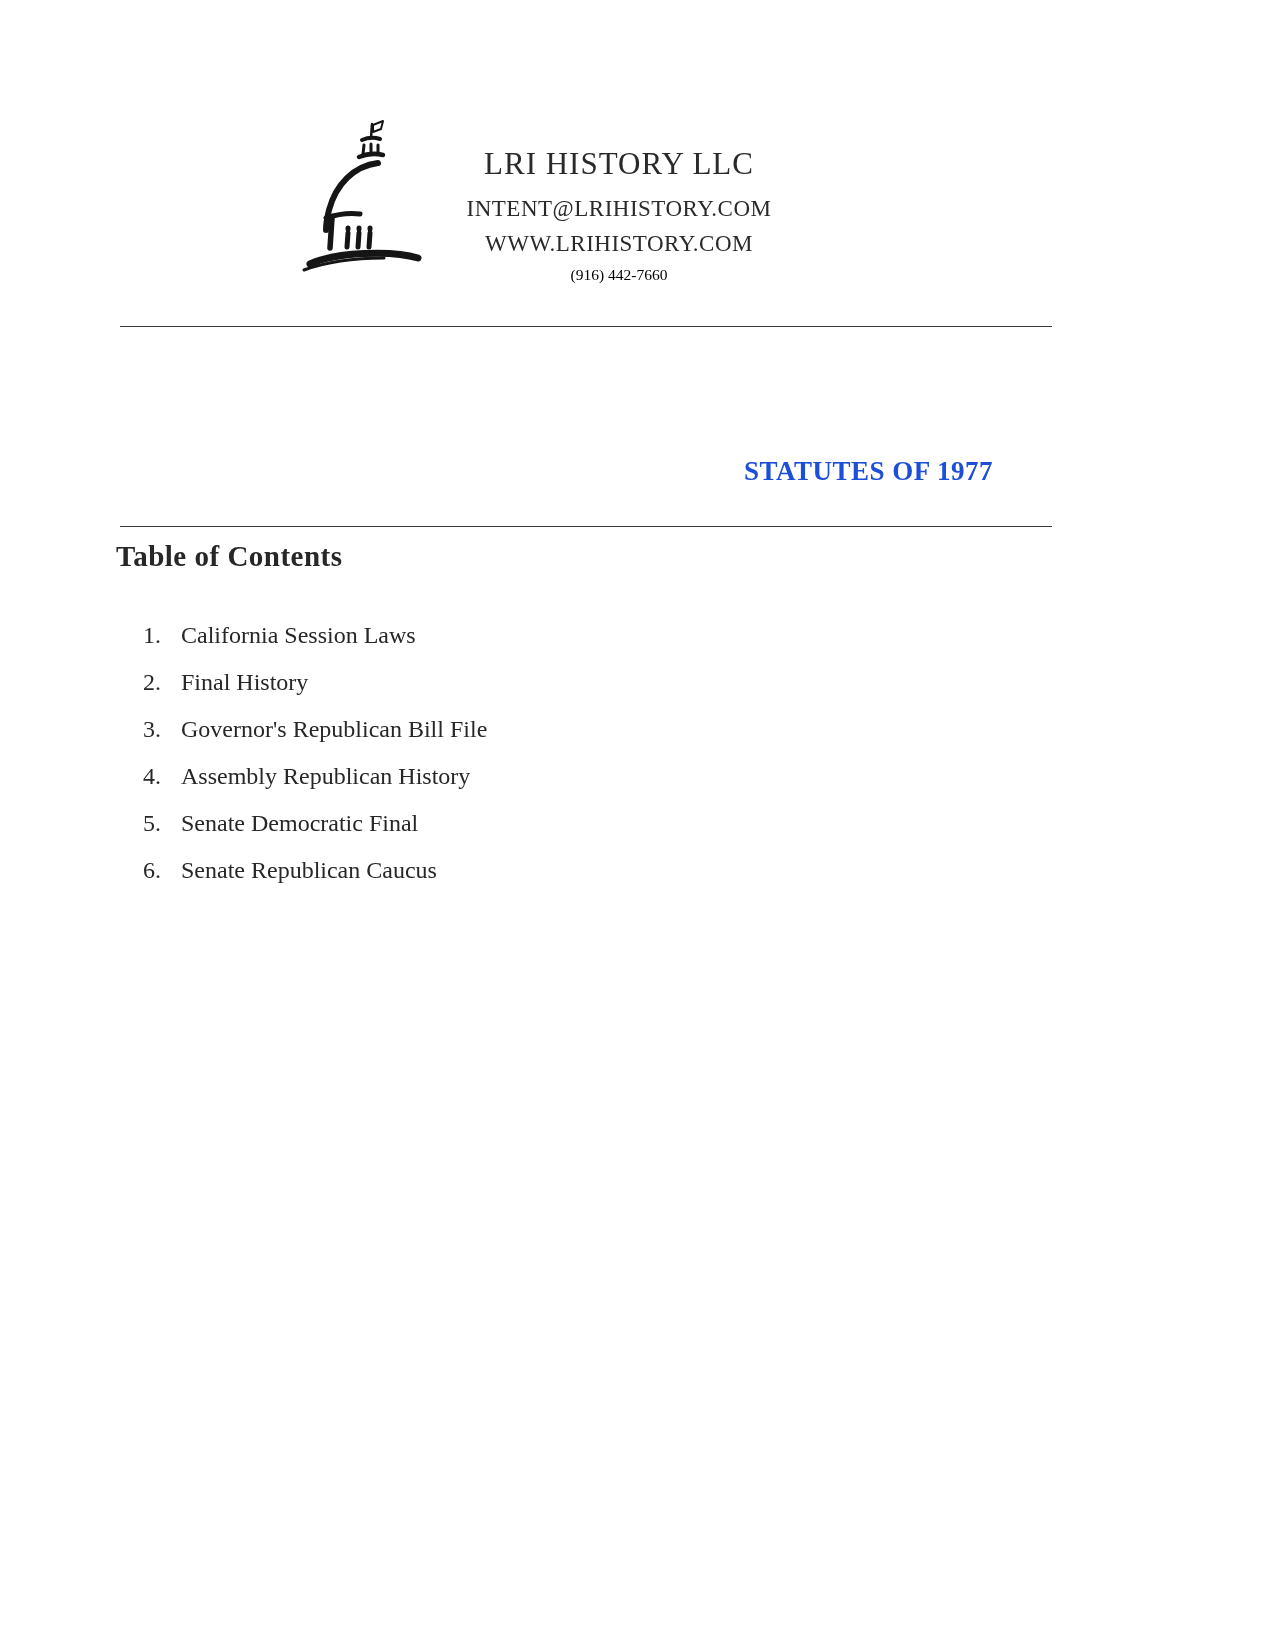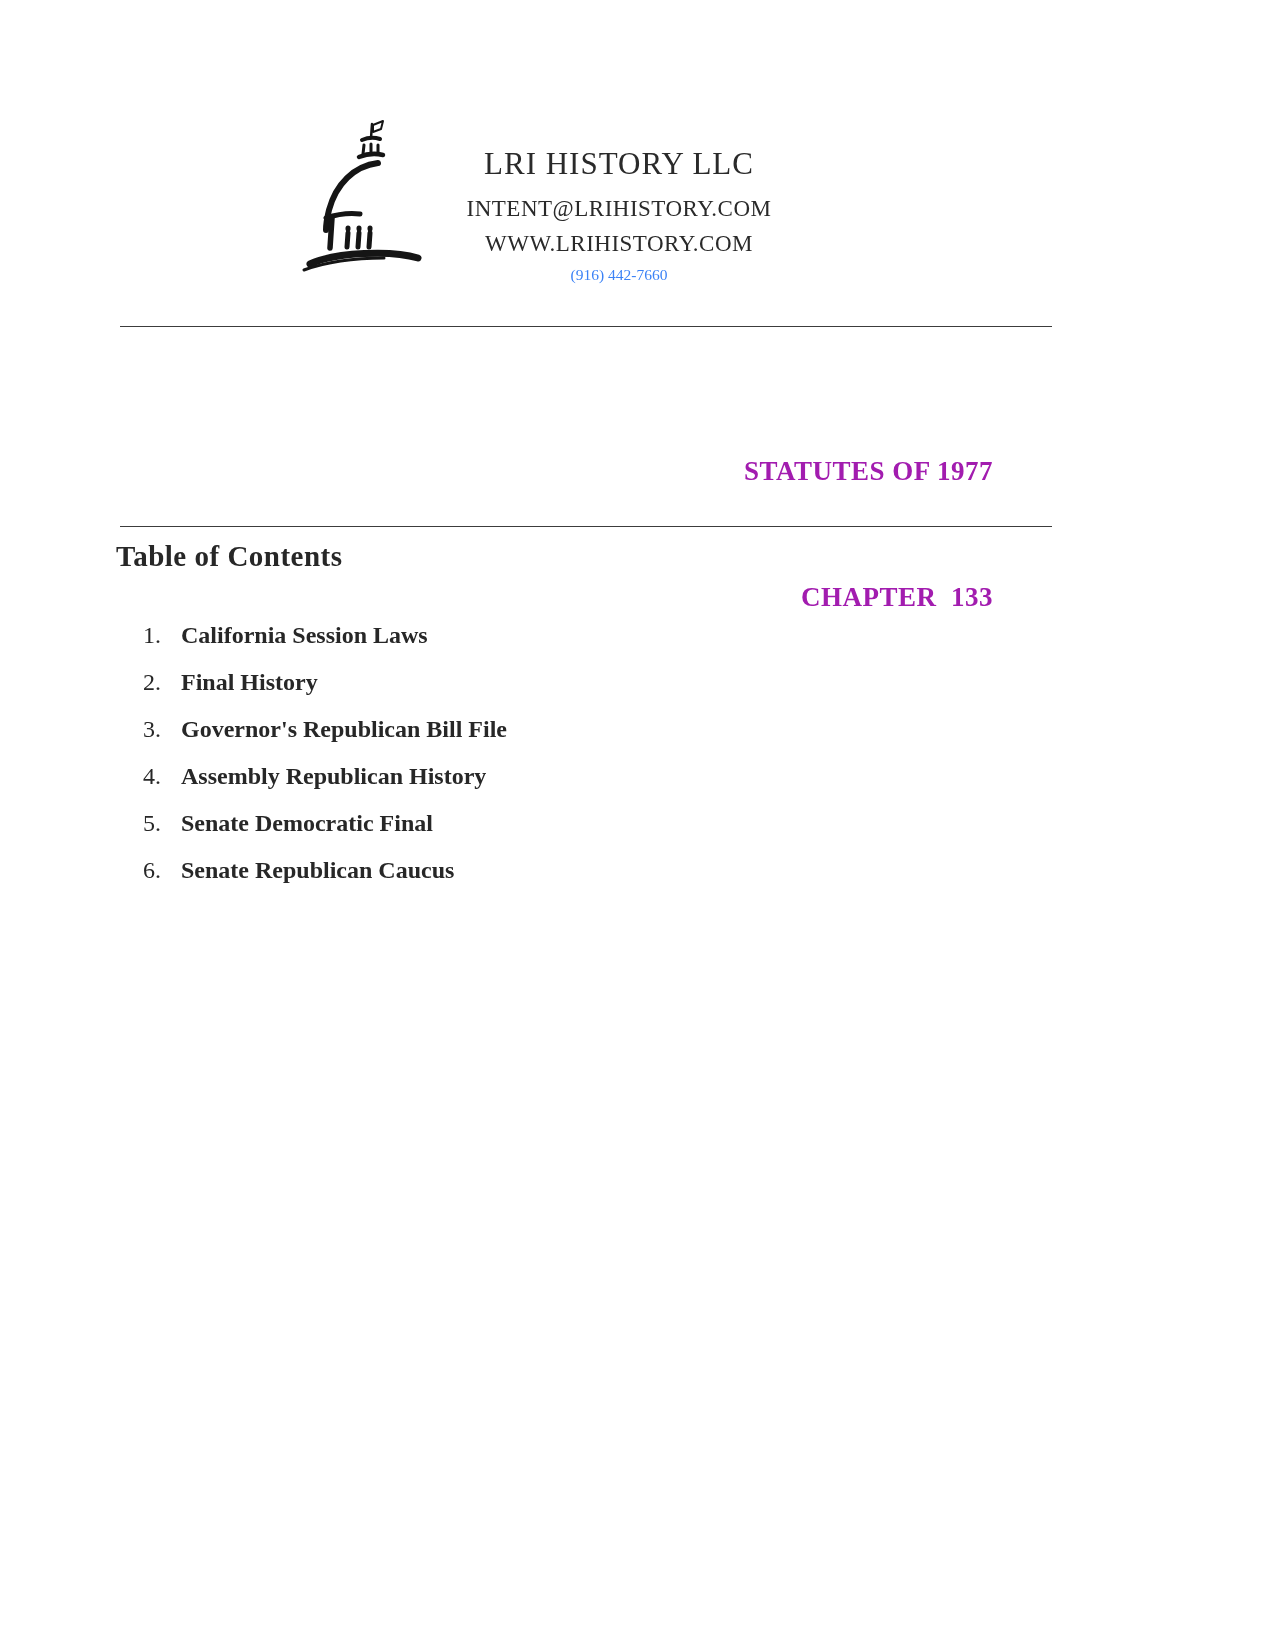--- a/index.html
+++ b/index.html
@@ -45,42 +45,42 @@
   }
   .head-line {
     font-size: 23px;
     letter-spacing: 0.5px;
     color: #2a2a2a;
     margin-bottom: 9px;
     white-space: nowrap;
   }
   .head-phone {
     font-size: 15.5px;
-    color: #3b82f6;
+    color: #000000;
     white-space: nowrap;
   }
 
   
   .rule {
     position: absolute;
     left: 120px;
     width: 932px;
     height: 0;
     border-top: 1.5px solid #3c3c3c;
   }
   .rule-1 { top: 326px; }
   .rule-2 { top: 526px; }
 
   
   .title-block {
     position: absolute;
     top: 366px;
     right: 283px;
     text-align: right;
-    color: #a21caf;
+    color: #1d4ed8;
     font-weight: bold;
     font-size: 27px;
     line-height: 42px;
     letter-spacing: 0.5px;
     white-space: pre;
   }
 
   
   .toc-heading {
     position: absolute;
@@ -102,21 +102,20 @@
     display: flex;
     margin-bottom: 21px;
     line-height: 26px;
   }
   .toc-num {
     width: 38px;
     flex: 0 0 auto;
   }
   .toc-label {
     white-space: nowrap;
-    font-weight: bold;
   }
 
   svg .ink {
     stroke: #151515;
     fill: none;
     stroke-linecap: round;
     stroke-linejoin: round;
   }
 </style>
 </head>
@@ -162,21 +161,20 @@
       <div class="head-line">WWW.LRIHISTORY.COM</div>
       <div class="head-phone">(916) 442-7660</div>
     </div>
   </div>
 
   <div class="rule rule-1"></div>
   <div class="rule rule-2"></div>
 
   <div class="title-block">
     <div>STATUTES OF 1977</div>
-    <div>CHAPTER  133</div>
   </div>
 
   <div class="toc-heading">Table of Contents</div>
 
   <div class="toc-list">
     <div class="toc-item">
       <span class="toc-num">1.</span>
       <span class="toc-label">California Session Laws</span>
     </div>
     <div class="toc-item">

